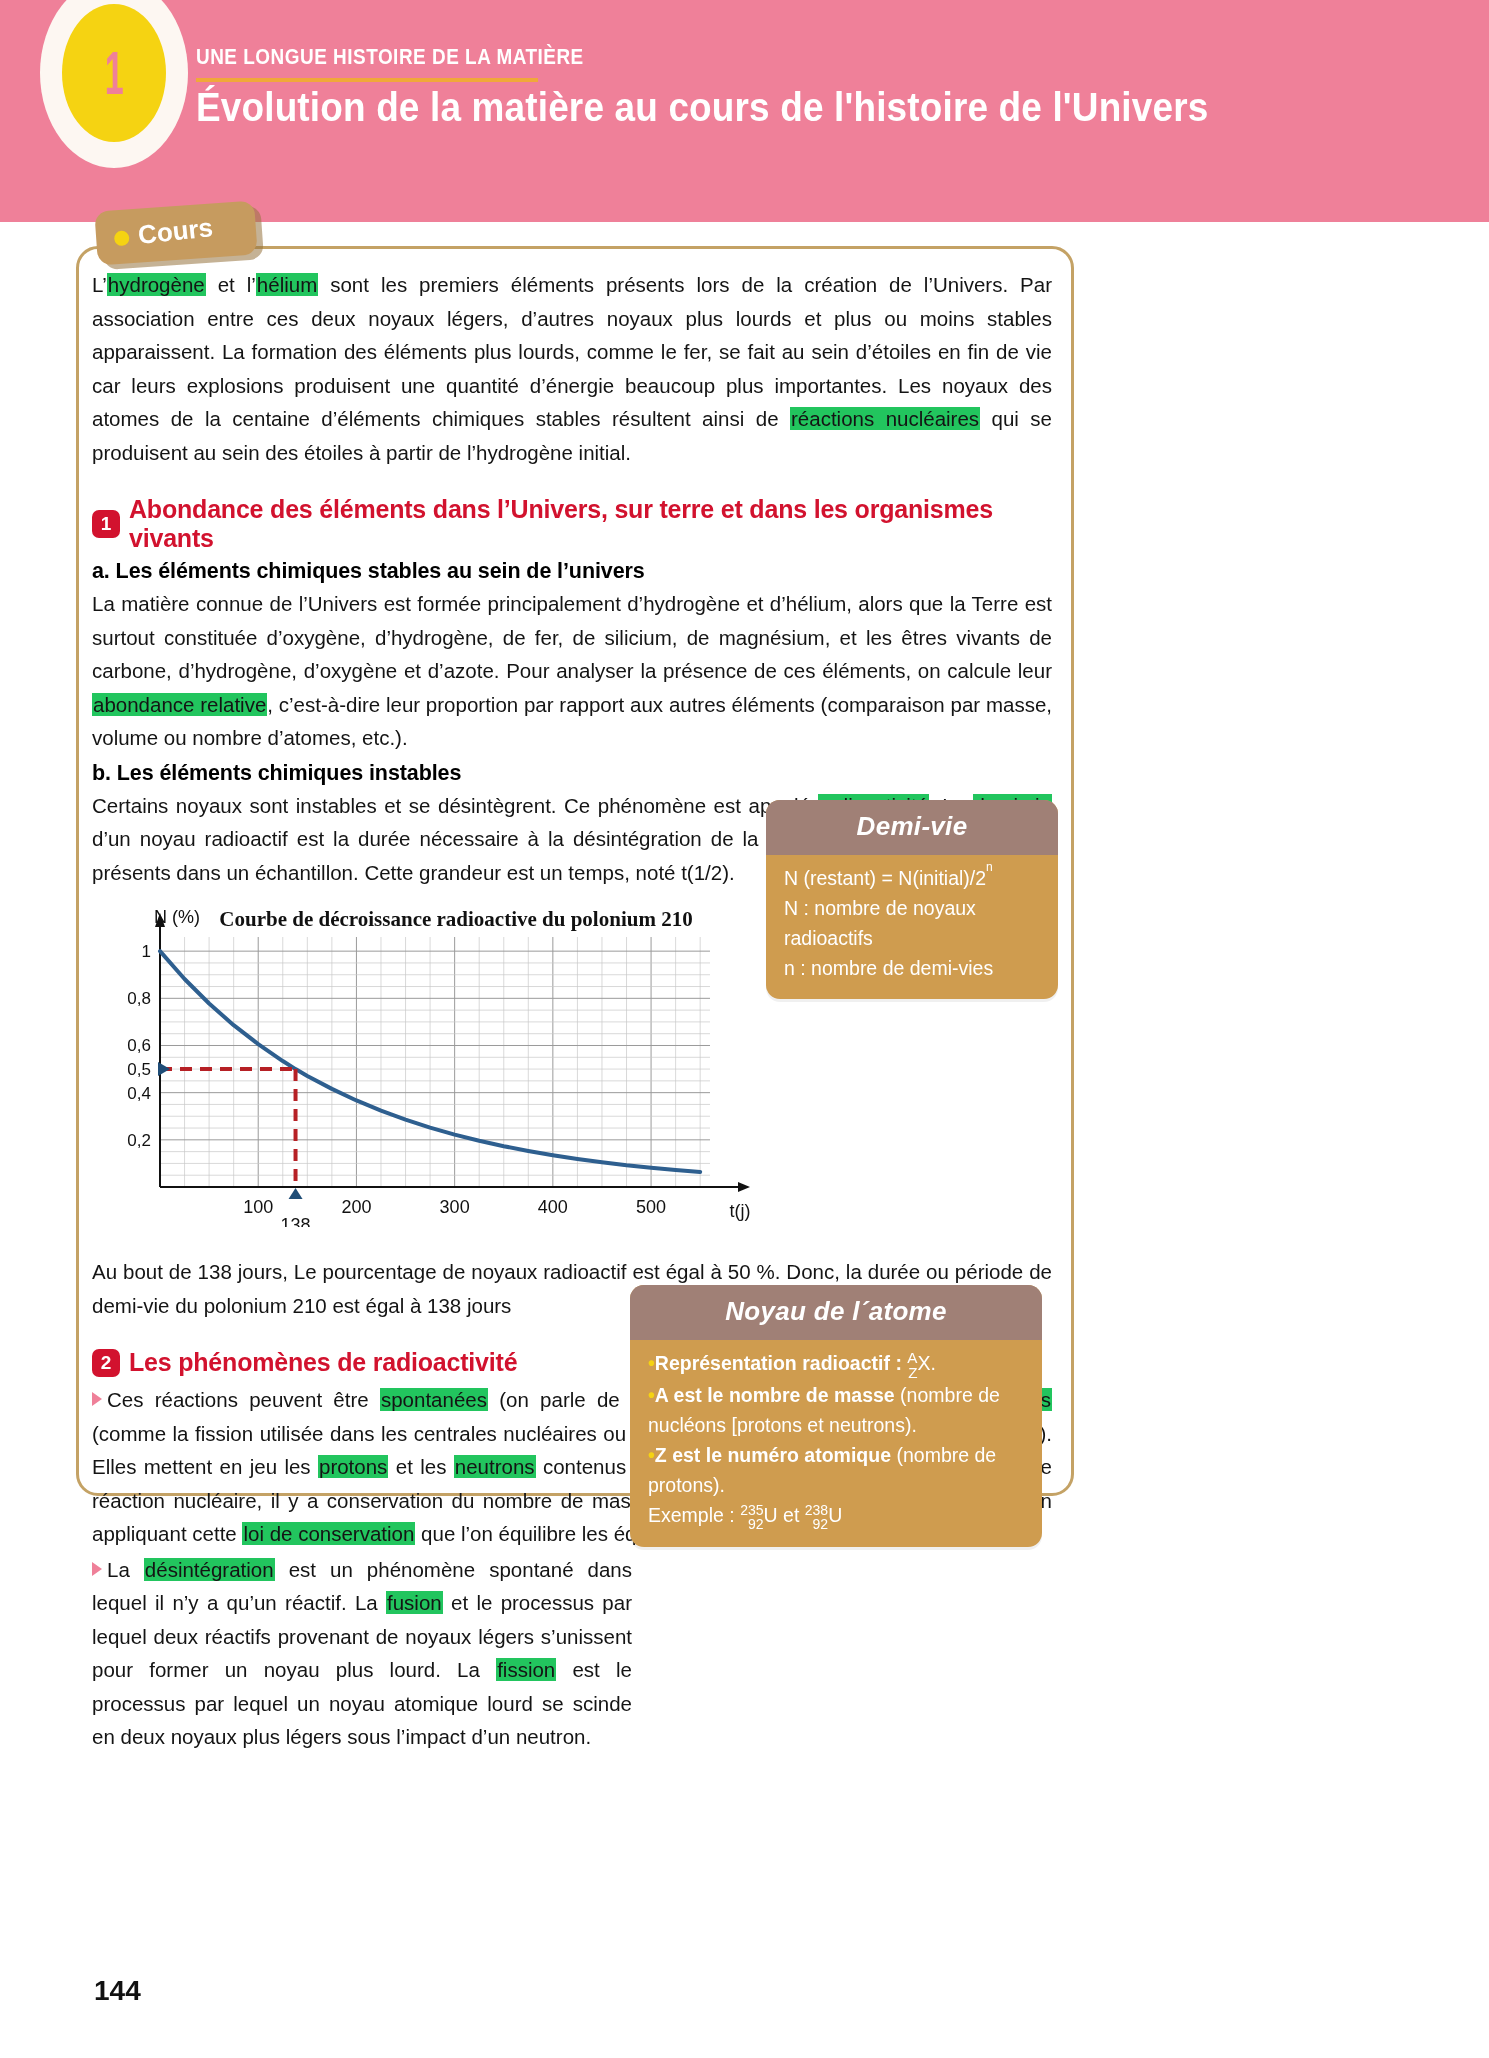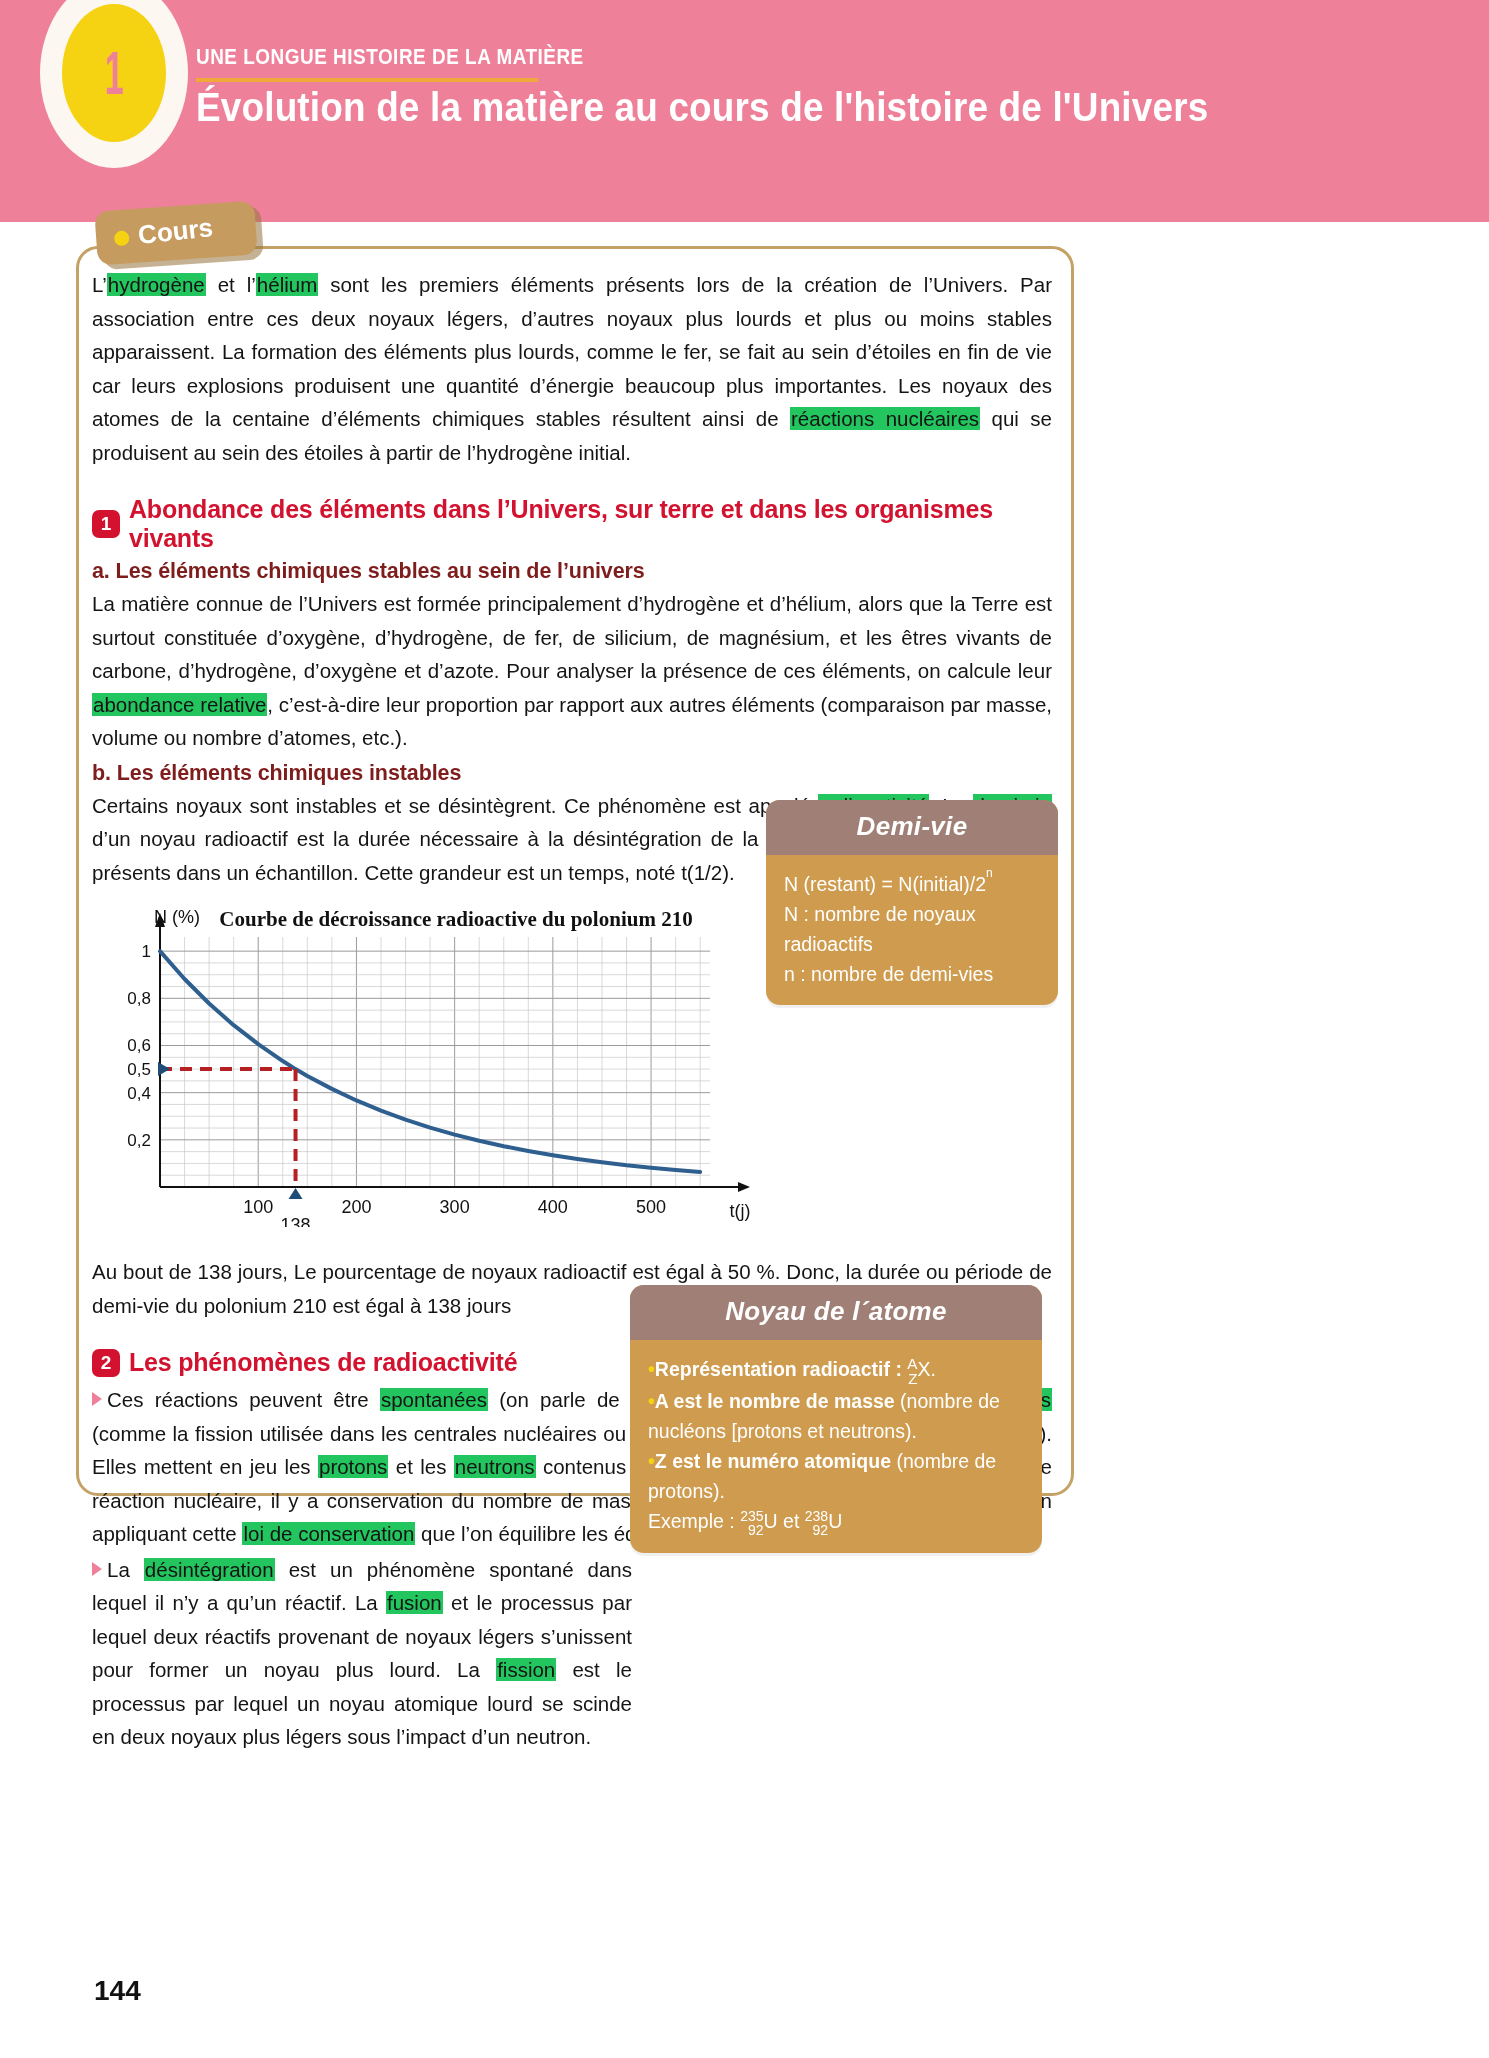--- a/index.html
+++ b/index.html
@@ -92,21 +92,21 @@
     color:#d2122e;font-size:25px;font-weight:bold;
     margin:26px 0 6px 0;display:flex;align-items:center;gap:9px;
     letter-spacing:-.2px;
   }
   .sec-badge{
     display:inline-flex;align-items:center;justify-content:center;
     width:28px;height:28px;border-radius:7px;background:#d2122e;
     color:#ffffff;font-size:19px;font-weight:bold;flex:none;
   }
   h3.sub{
-    color:#7f1d1d;font-size:21.5px;font-weight:bold;
+    color:#000000;font-size:21.5px;font-weight:bold;
     margin:6px 0 3px 0;letter-spacing:-.1px;
   }
 
   
   .chart-wrap{position:relative;width:660px;height:340px;margin:18px 0 6px 8px;}
   .chart-title{
     position:absolute;left:96px;top:0;width:520px;
     text-align:center;font-family:"Liberation Serif", serif;
     font-size:21px;color:#111;font-weight:600;
   }
@@ -116,21 +116,21 @@
     position:absolute;border-radius:14px;overflow:hidden;
     background:#cf9c4f;
     box-shadow:0 3px 0 rgba(0,0,0,.06);
   }
   .sidebox .sb-head{
     background:#a08076;color:#ffffff;text-align:center;
     font-size:26px;font-weight:bold;padding:11px 0 13px 0;
     font-style:italic;letter-spacing:.3px;
   }
   .sidebox .sb-body{
-    color:#ffffff;padding:14px 18px 16px 18px;
+    color:#ffffff;padding:8px 18px 16px 18px;
     font-size:19.5px;line-height:30px;
   }
   .sb-body .bullet{color:#f5d312;font-weight:bold;}
   .sb-body b{font-weight:bold;}
 
   #demivie-box{left:766px;top:800px;width:292px;}
   #noyau-box{left:630px;top:1285px;width:412px;}
 
   sup.ns,sub.ns{font-size:.62em;line-height:0;position:relative;}
   sup.ns{top:-.55em;}

